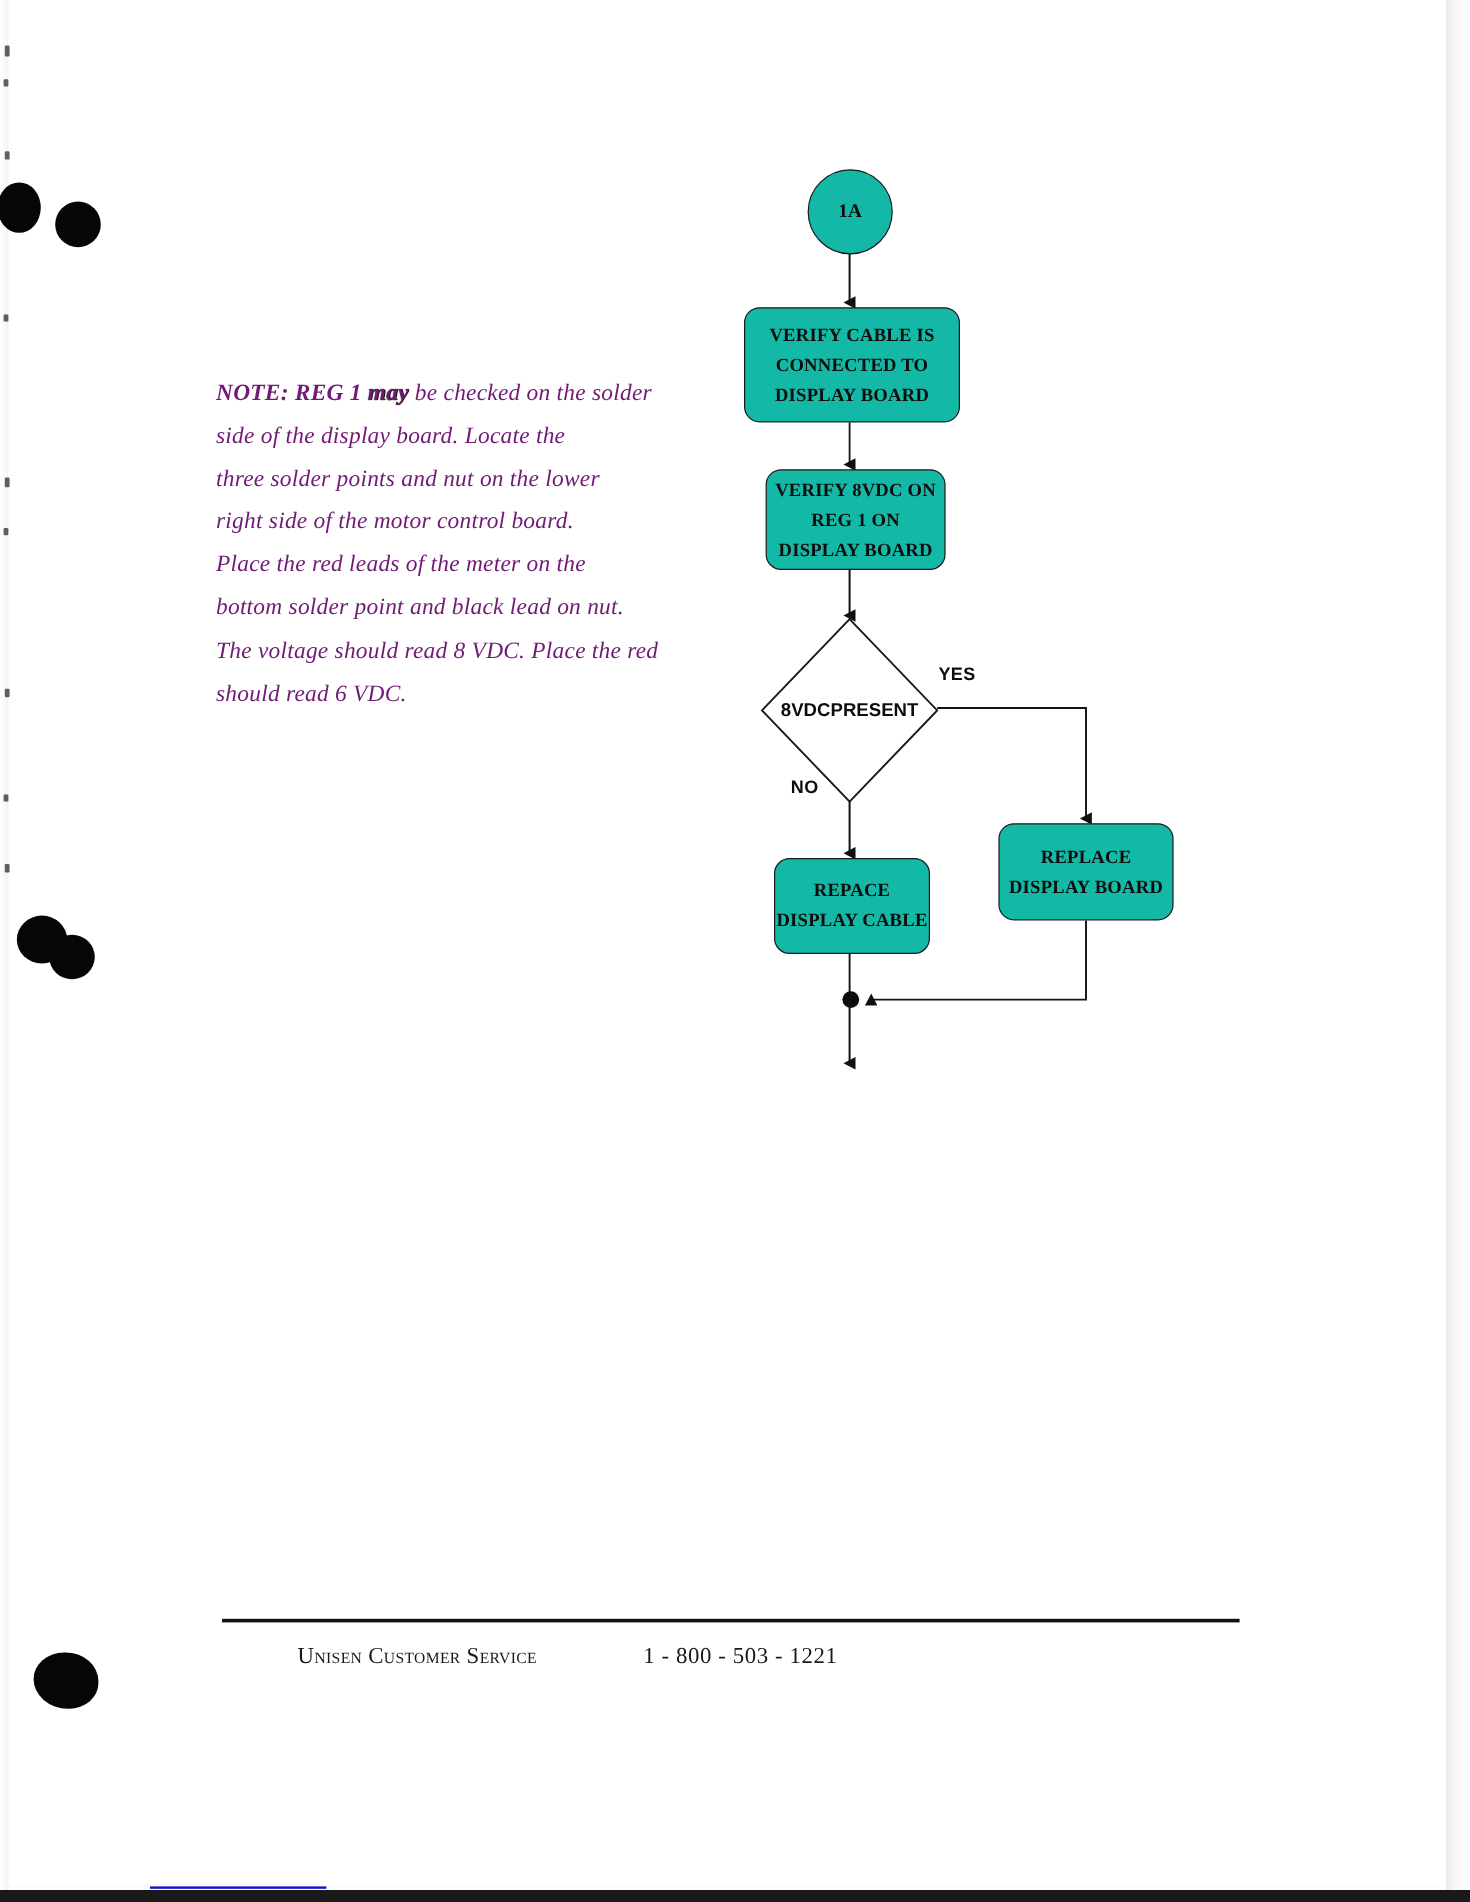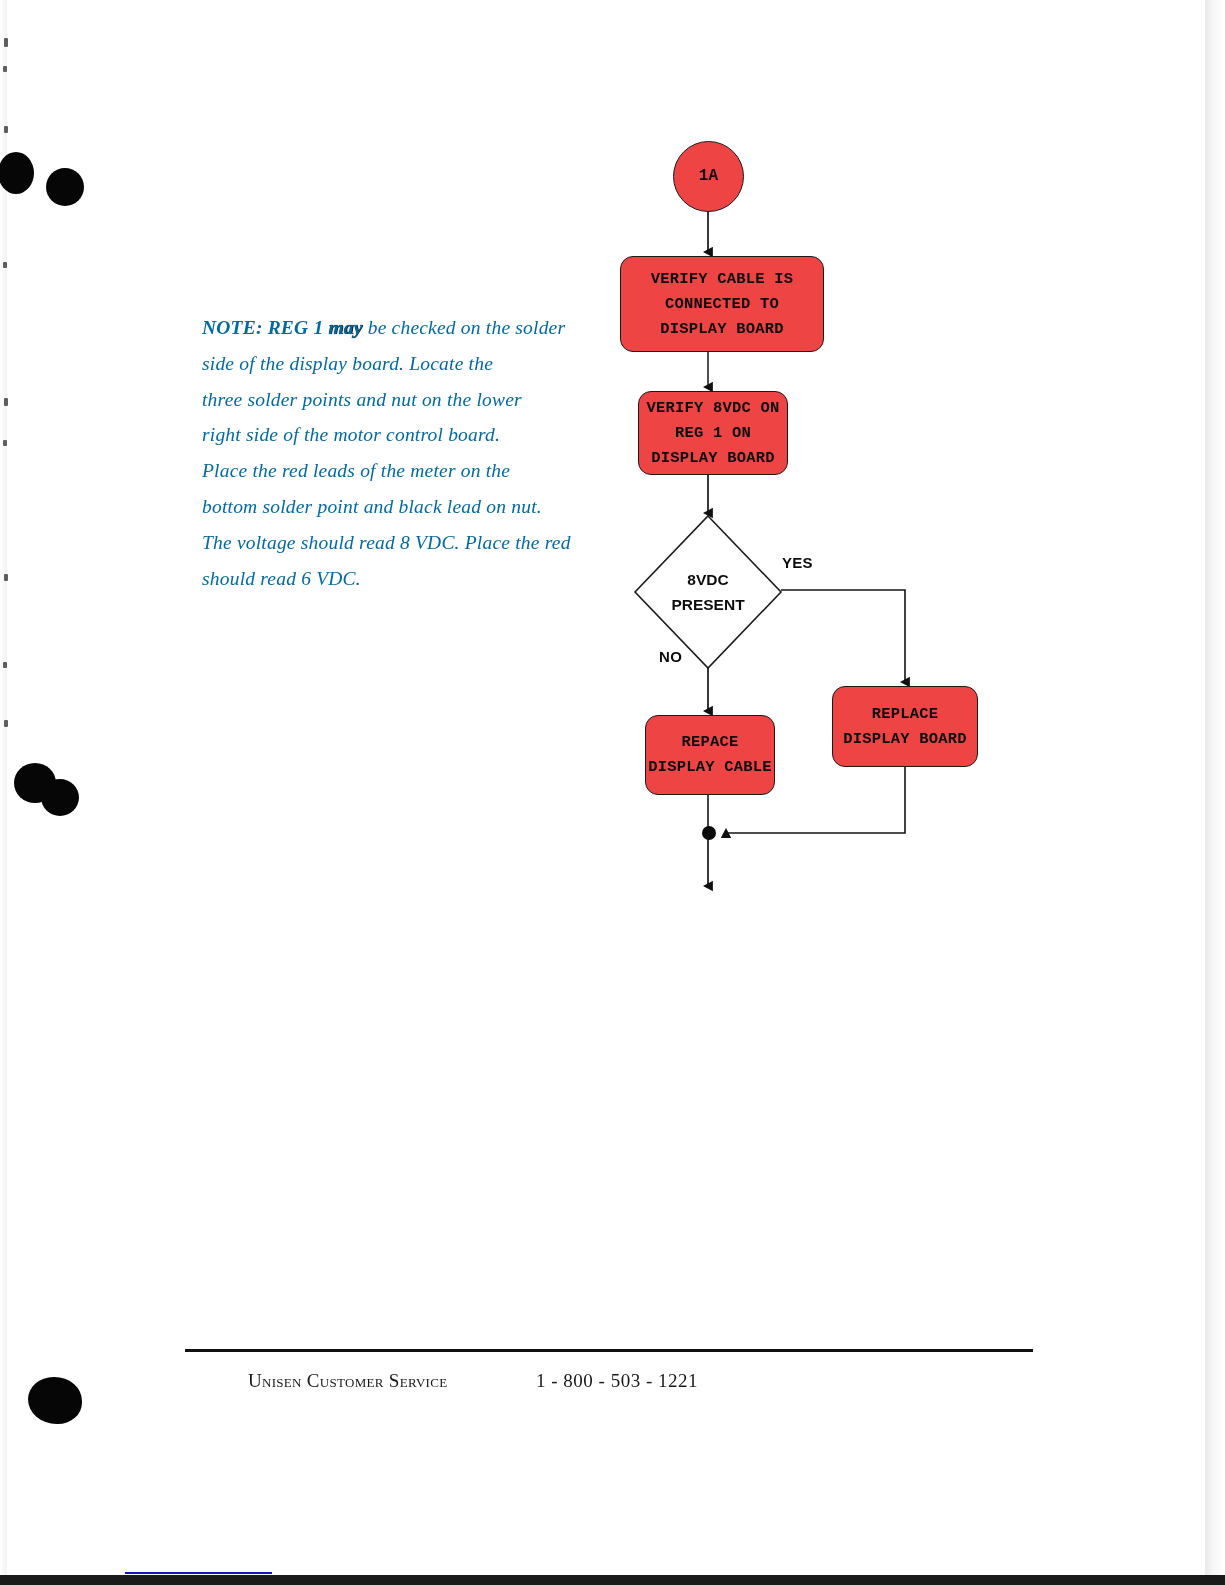--- a/index.html
+++ b/index.html
@@ -76,44 +76,43 @@
   
   .note-block {
     position: absolute;
     left: 180px;
     top: 310px;
     width: 400px;
     font-family: "Liberation Serif", serif;
     font-style: italic;
     font-size: 19.5px;
     line-height: 35.8px;
-    color: #0369a1;
+    color: #701a75;
     letter-spacing: .2px;
-    margin-left: 22px;
   }
   .note-line { white-space: nowrap; }
   .note-line .hdr { font-weight: bold; font-style: italic; }
   .note-line .smudge {
     font-weight: bold;
     font-style: italic;
     text-shadow: 0 0 1px #000, .6px 0 0 #000;
   }
 
   
   .flow { position: absolute; left: 0; top: 0; width: 1225px; height: 1000px; }
   .node {
     position: absolute;
     box-sizing: border-box;
     border: 1.6px solid #1a1a1a;
-    background: #ef4444;
+    background: #14b8a6;
     display: flex;
     flex-direction: column;
     align-items: center;
     justify-content: center;
-    font-family: Liberation Mono, monospace;
+    font-family: Liberation Serif, serif;
     font-weight: bold;
     font-size: 15.5px;
     line-height: 25px;
     color: #0d0d0d;
     letter-spacing: .2px;
     text-align: center;
     white-space: nowrap;
   }
   .node.circle { border-radius: 50%; font-size: 16px; }
   .node.rounded { border-radius: 13px; }
@@ -122,21 +121,20 @@
 
   .diamond {
     position: absolute;
     width: 146px;
     height: 152px;
   }
   .diamond .dlabel {
     position: absolute;
     inset: 0;
     display: flex;
-    flex-direction: column;
     align-items: center;
     justify-content: center;
     font-family: "Liberation Sans", sans-serif;
     font-weight: bold;
     font-size: 15.5px;
     line-height: 25px;
     color: #0d0d0d;
     text-align: center;
     white-space: nowrap;
   }
@@ -257,21 +255,21 @@
 
       <circle cx="709" cy="833" r="7" fill="#0b0b0b"></circle>
 
       <line x1="708" y1="833" x2="708" y2="886" stroke="#141414" stroke-width="1.7" marker-end="url(#arrow)"></line>
     </svg>
 
     <div class="node circle" style="left:673px; top:141px; width:71px; height:71px;">
       <span class="tline">1A</span>
     </div>
 
-    <div class="node rounded" style="left:620px; top:256px; width:204px; height:96px;">
+    <div class="node rounded" style="left:620px; top:256px; width:180px; height:96px;">
       <span class="tline">VERIFY CABLE IS</span>
       <span class="tline">CONNECTED TO</span>
       <span class="tline">DISPLAY BOARD</span>
     </div>
 
     <div class="node rounded" style="left:638px; top:391px; width:150px; height:84px;">
       <span class="tline">VERIFY 8VDC ON</span>
       <span class="tline">REG 1 ON</span>
       <span class="tline">DISPLAY BOARD</span>
     </div>

